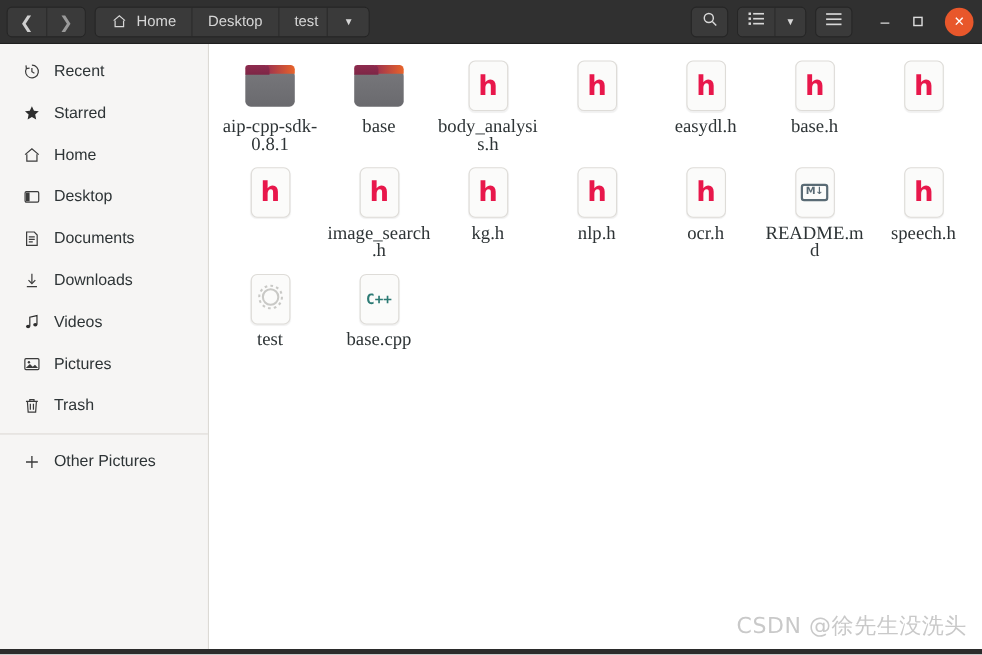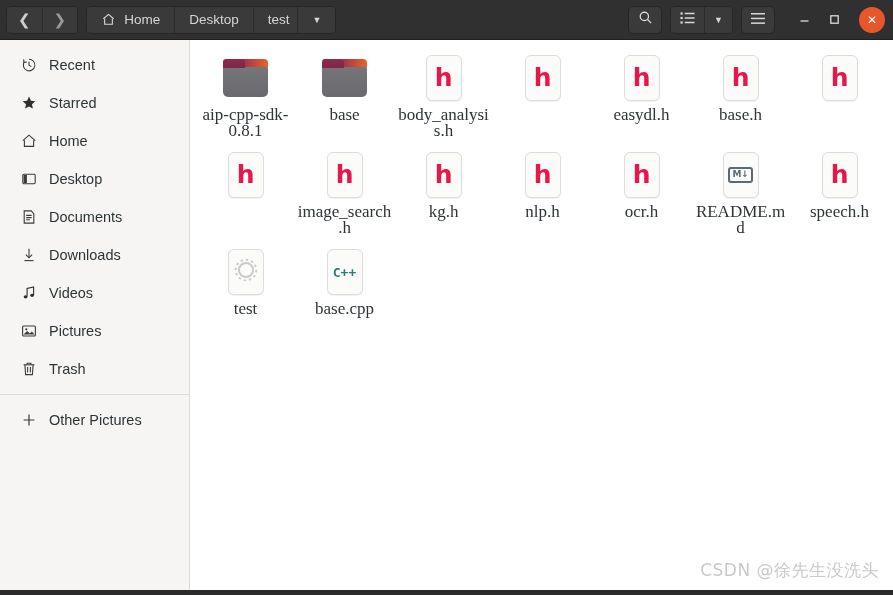--- a/index.html
+++ b/index.html
@@ -250,21 +250,21 @@
   .doc .glyph-gear {
     color: #c9c9c6;
   }
 
   
   .watermark {
     position: absolute;
     right: 14px;
     bottom: 8px;
     color: #c9c9c9;
-    font-size: 17px;
+    font-size: 20px;
     font-family: "DejaVu Sans", sans-serif;
     letter-spacing: 0.5px;
     user-select: none;
     white-space: nowrap;
   }
   .bottom-strip {
     height: 5px;
     background: #2b2b2b;
     flex: 0 0 5px;
   }

